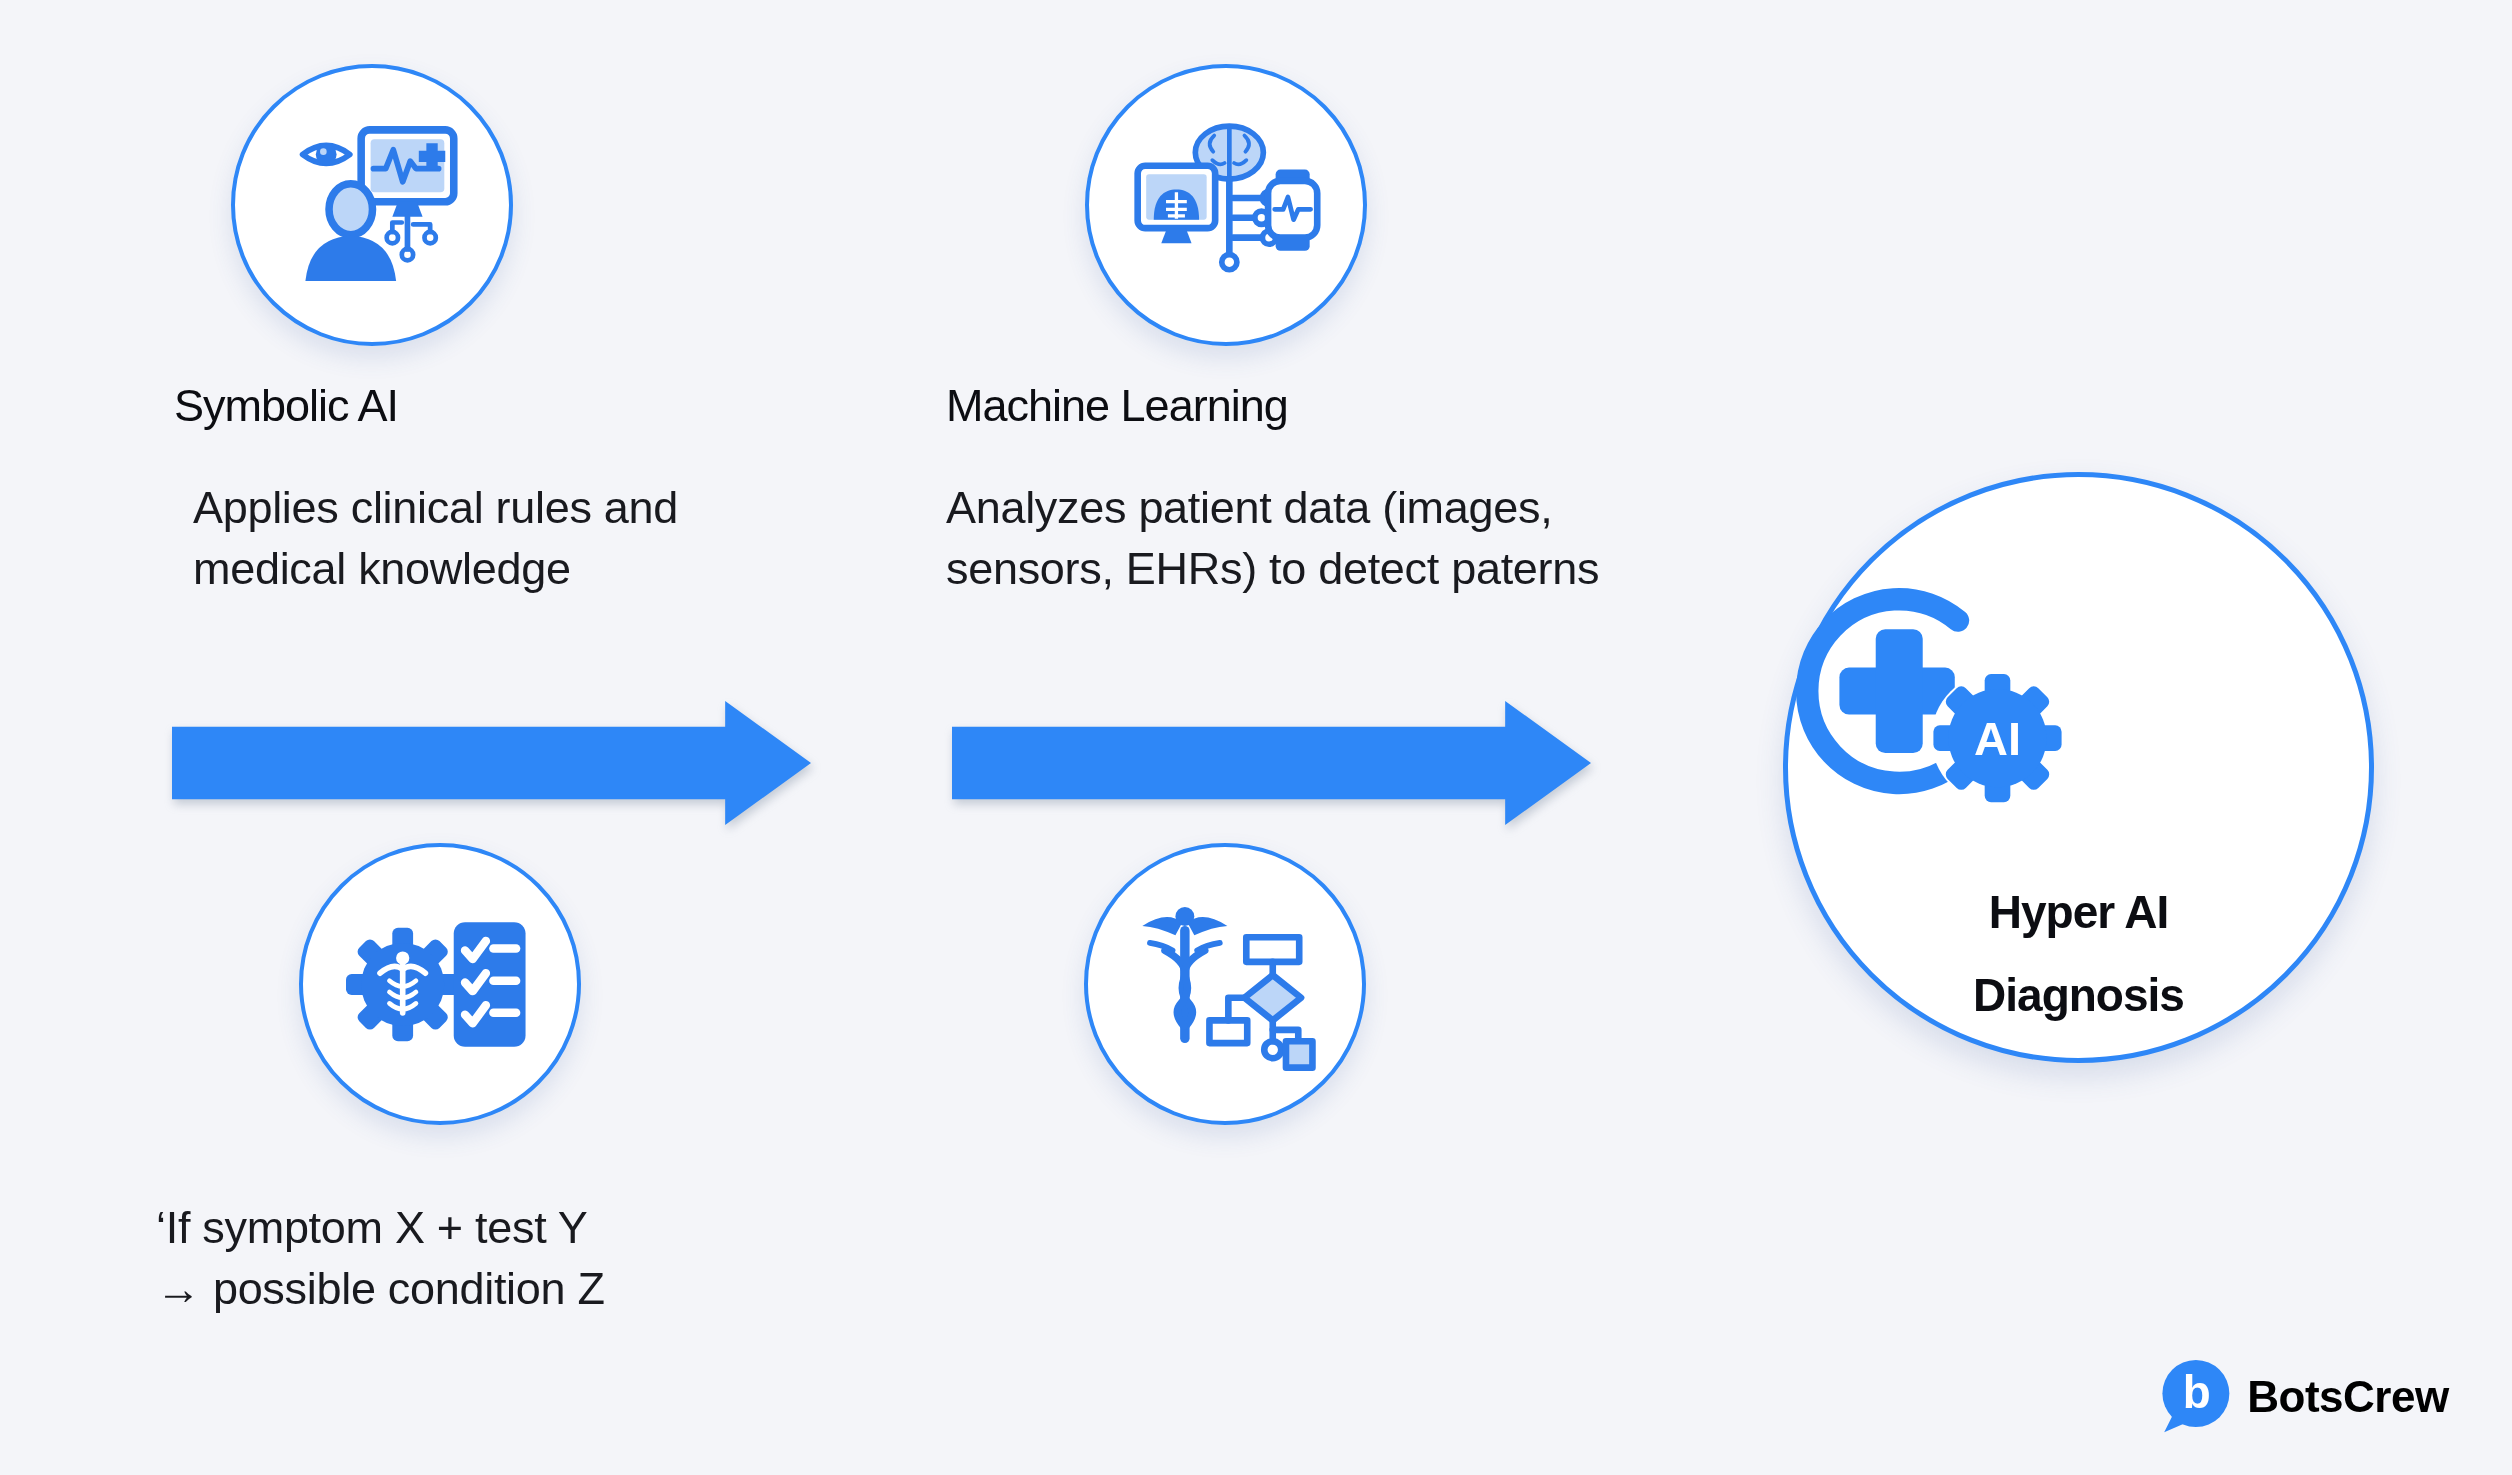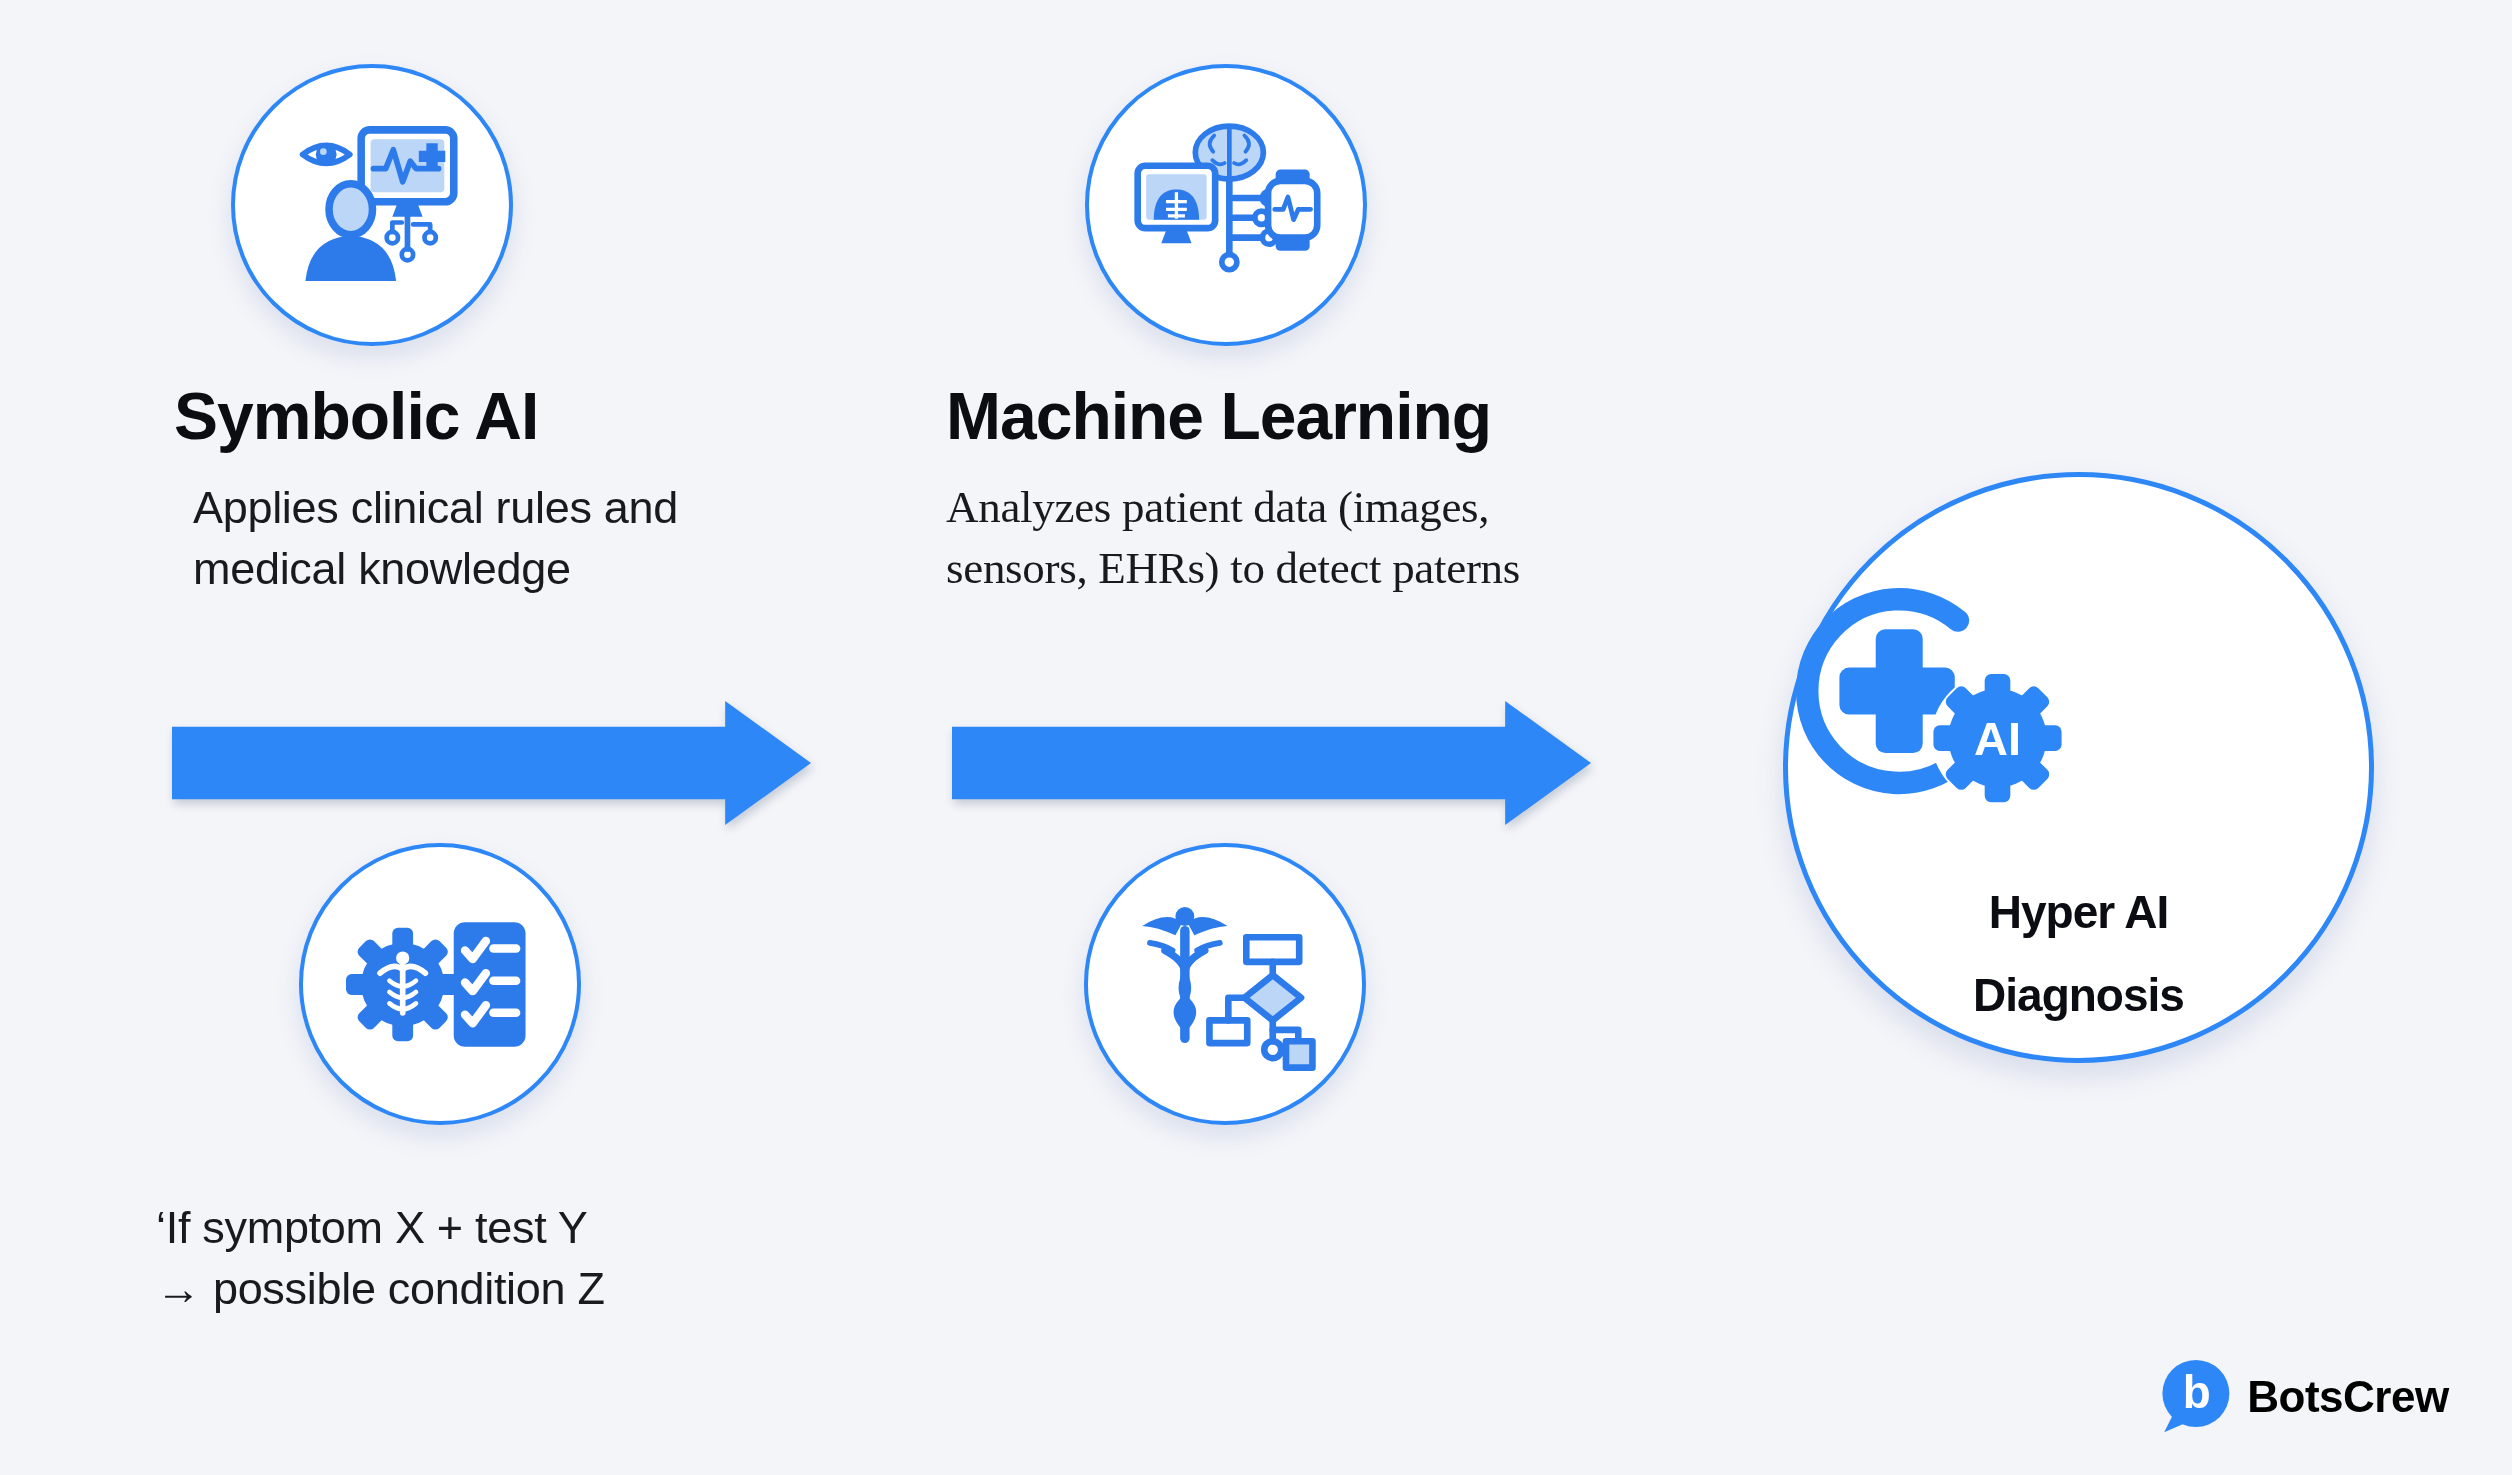--- a/index.html
+++ b/index.html
@@ -11,31 +11,31 @@
     position:absolute;width:282px;height:282px;border-radius:50%;
     background:#FFFFFF;border:4.8px solid #2E87F7;
     box-shadow:0 11.4px 25px rgba(60,95,160,0.14);
     display:flex;align-items:center;justify-content:center;box-sizing:border-box;
   }
   #circle-symbolic{left:231px;top:64px;}
   #circle-ml{left:1085px;top:64px;}
   #circle-rules{left:299px;top:843px;}
   #circle-hybrid{left:1084px;top:843px;}
   .stage-title{
-    position:absolute;font-size:66px;font-weight:700;line-height:1;
+    position:absolute;font-size:45px;font-weight:400;line-height:1;
     color:#0C0D12;letter-spacing:-1px;white-space:nowrap;
   }
   #title-symbolic{left:174px;top:383px;}
   #title-ml{left:946px;top:383px;}
   .body-text{
     position:absolute;font-size:45px;line-height:61px;color:#191A1F;
     white-space:pre-line;letter-spacing:-0.3px;
   }
   #desc-symbolic{left:174px;top:477px;margin-left:19px;}
-  #desc-ml{left:946px;top:477px;font-family:Liberation Serif, serif;}
+  #desc-ml{left:946px;top:477px;}
   #example-symbolic{left:156px;top:1197px;}
   #example-hybrid{left:941px;top:1169px;}
   .flow-arrow{position:absolute;width:639px;height:124px;
     filter:drop-shadow(2.9px 5.7px 4.8px rgba(110,125,150,0.35));}
   #arrow-1{left:172px;top:701px;}
   #arrow-2{left:952px;top:701px;}
   #result-circle{
     position:absolute;left:1783px;top:472px;width:591px;height:591px;border-radius:50%;
     background:#FFFFFF;border:5.7px solid #2E87F7;box-sizing:border-box;
     box-shadow:0 13.3px 29px rgba(60,95,160,0.16);

